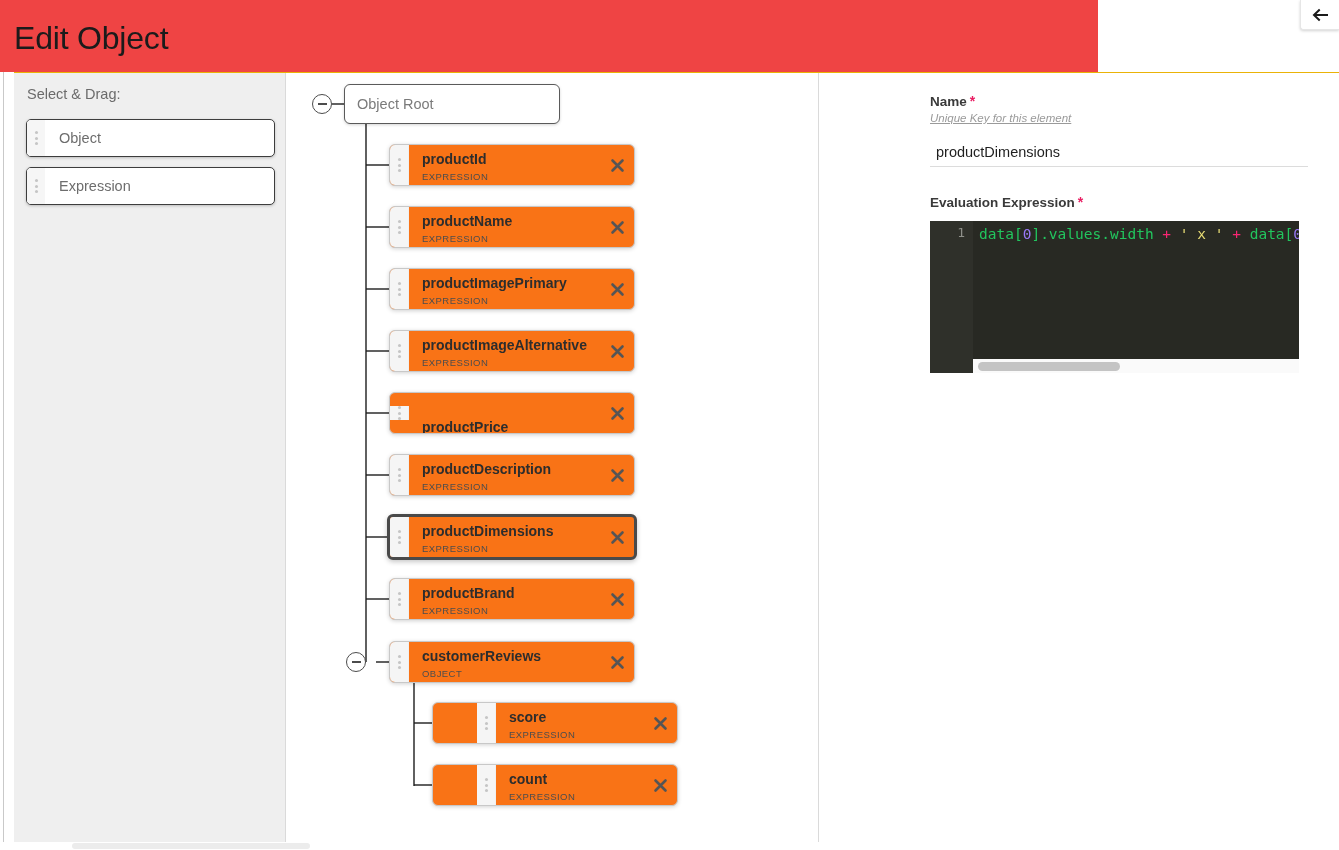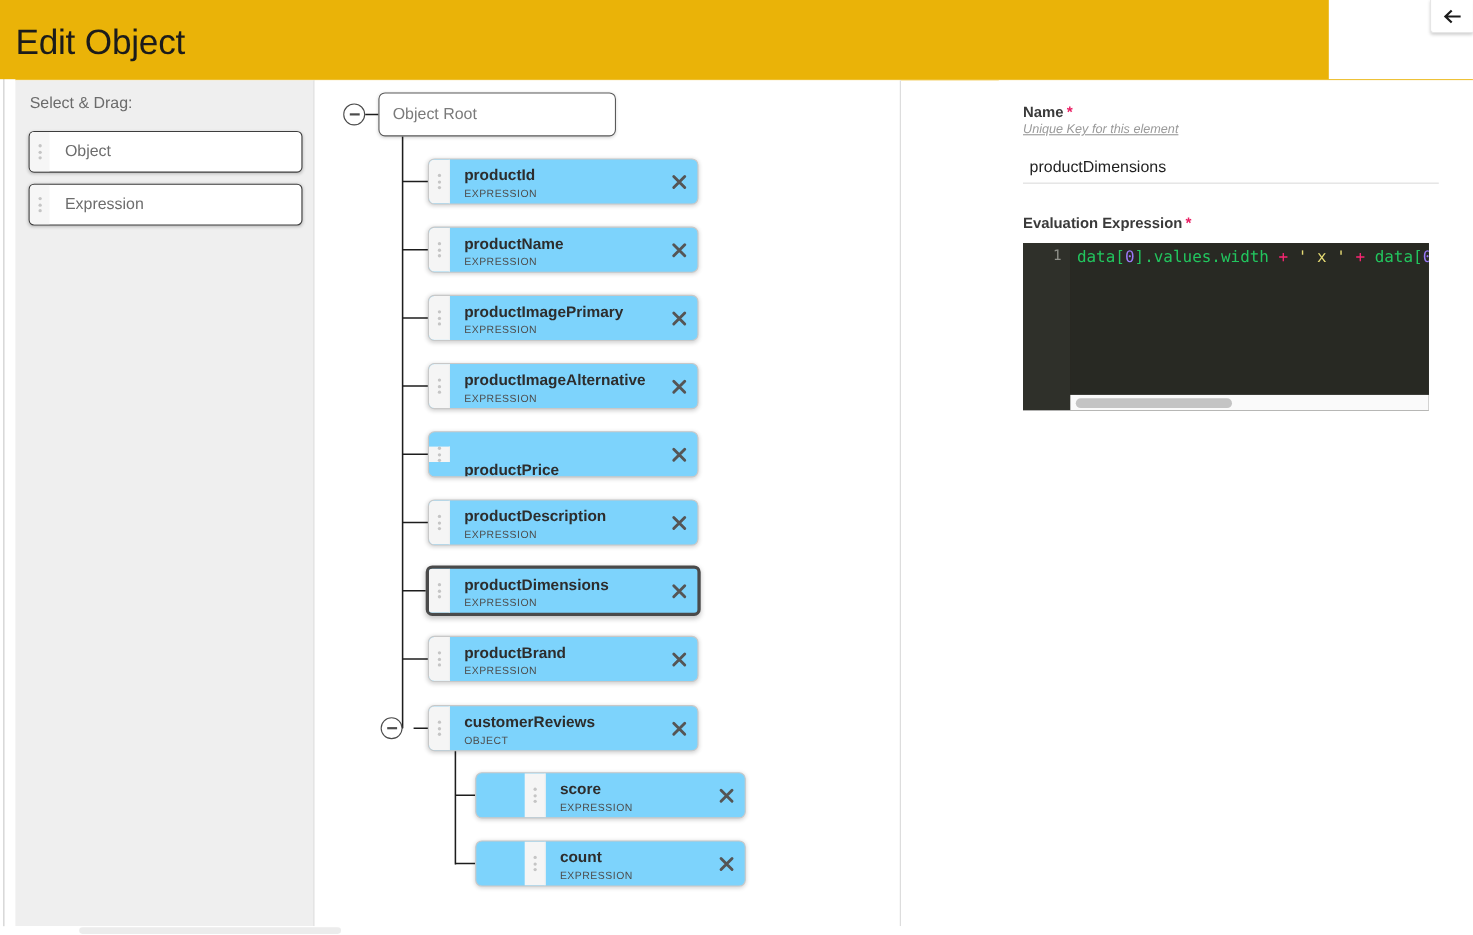--- a/index.html
+++ b/index.html
@@ -12,21 +12,21 @@
   }
   #app { position: relative; width: 1339px; height: 850px; background:#fff; }
 
   
   .page-edge {
     position:absolute; left:3px; top:0; width:1px; height:850px;
     background:#c9c9c9;
   }
 
   
-  .header { position:absolute; left:0; top:0; width:1208px; height:72px; background:#eab308; }
+  .header { position:absolute; left:0; top:0; width:1098px; height:72px; background:#ef4444; }
   .page-title {
     position:absolute; left:14px; top:20px;
     font-size:32px; color:#1b1b1b; font-weight:400; letter-spacing:-0.2px;
   }
   .back-btn {
     position:absolute; left:1300px; top:0px; width:39px; height:30px;
     background:#fff; border:1px solid #e6e6e6; border-top:none; border-right:none;
     border-radius:0 0 0 3px;
     box-shadow:0 1px 3px rgba(0,0,0,.18);
     display:flex; align-items:center; justify-content:center; cursor:pointer;
@@ -83,21 +83,21 @@
     position:absolute; left:58px; top:11px; width:216px; height:40px;
     background:#fff; border:1px solid #5a5a5a; border-radius:6px;
     box-shadow:0 1px 3px rgba(0,0,0,.17);
     display:flex; align-items:center;
   }
   .root-label { padding-left:12px; font-size:14.5px; color:#7a7a7a; }
 
   
   .node {
     position:absolute; left:103px; width:246px; height:42px;
-    background:#7dd3fc; border:1px solid #c8c8c8; border-radius:6px;
+    background:#f97316; border:1px solid #c8c8c8; border-radius:6px;
     box-shadow:0 1px 4px rgba(0,0,0,.18);
     display:flex; align-items:stretch; cursor:pointer; overflow:hidden;
   }
   .node.selected {
     border:3px solid #4a4a4a; left:101px; width:250px; height:46px;
     box-shadow:0 2px 5px rgba(0,0,0,.22);
   }
   .node.child { left:146px; width:246px;padding-left:44px; }
   .node-grip {
     width:19px; background:#f5f5f5; flex:none;

